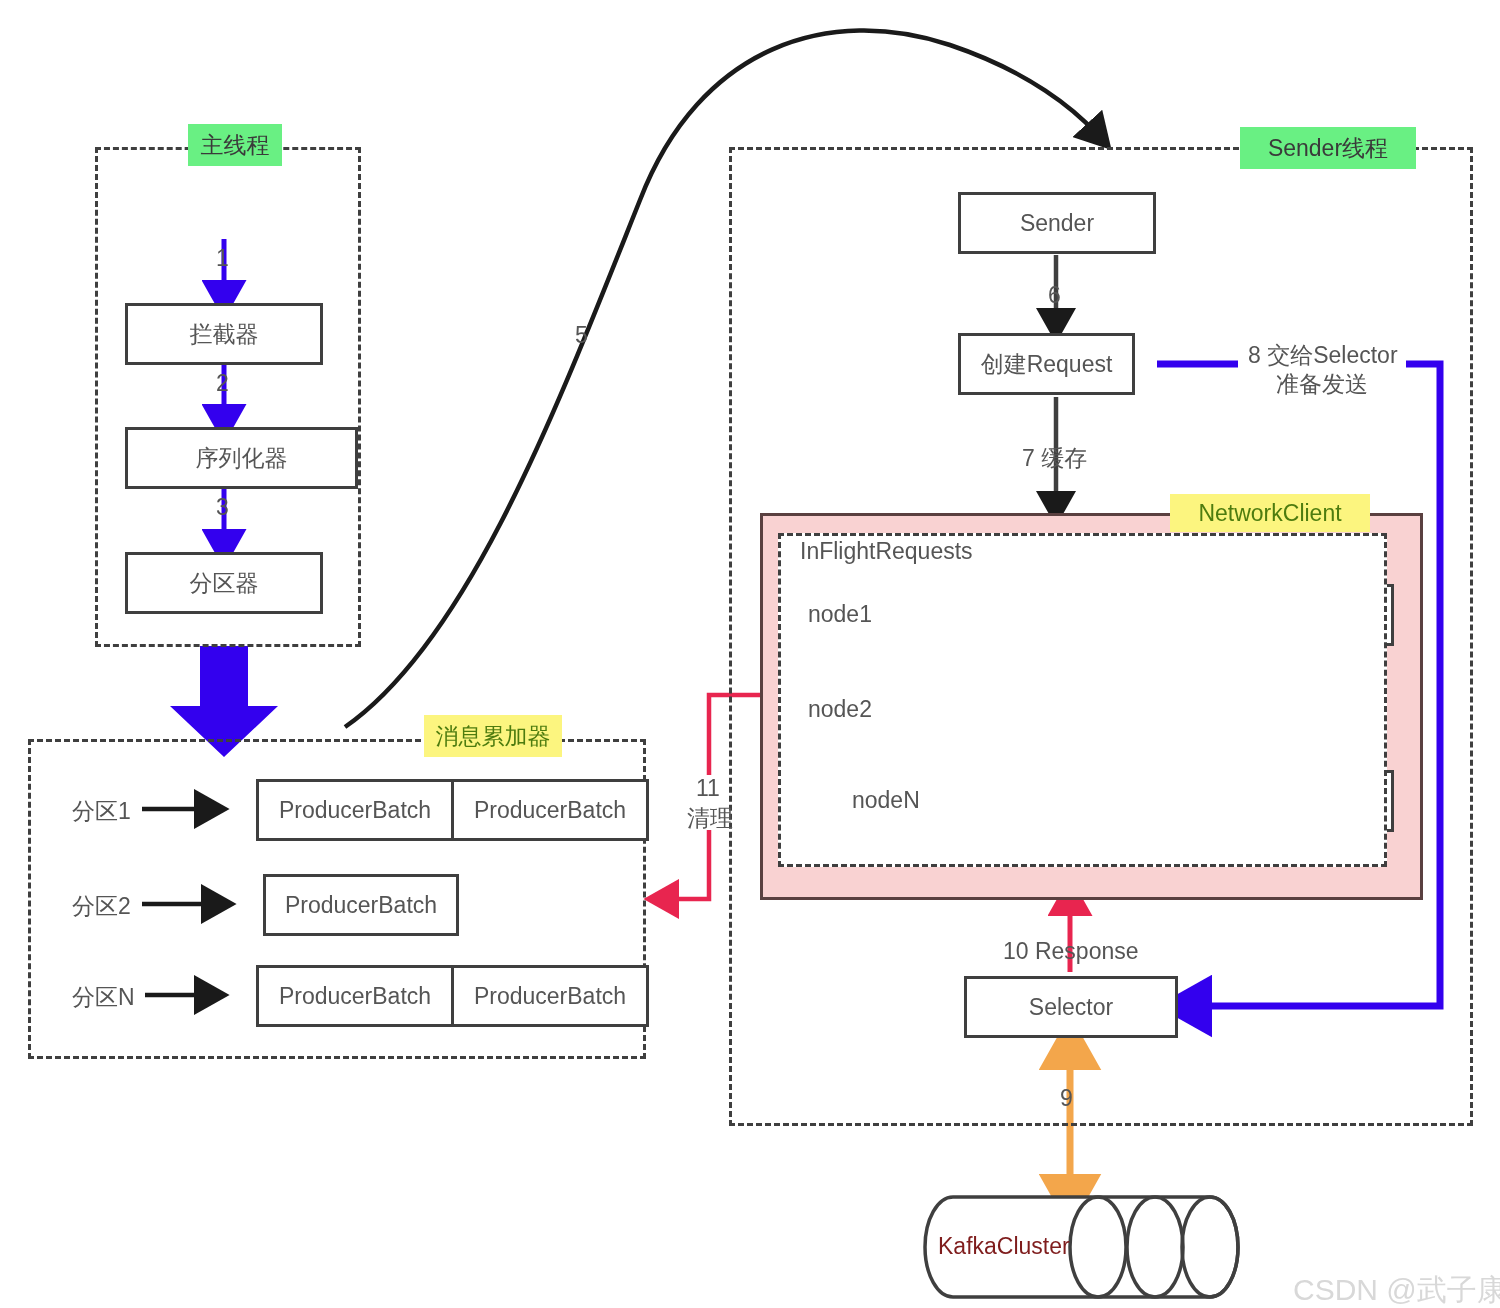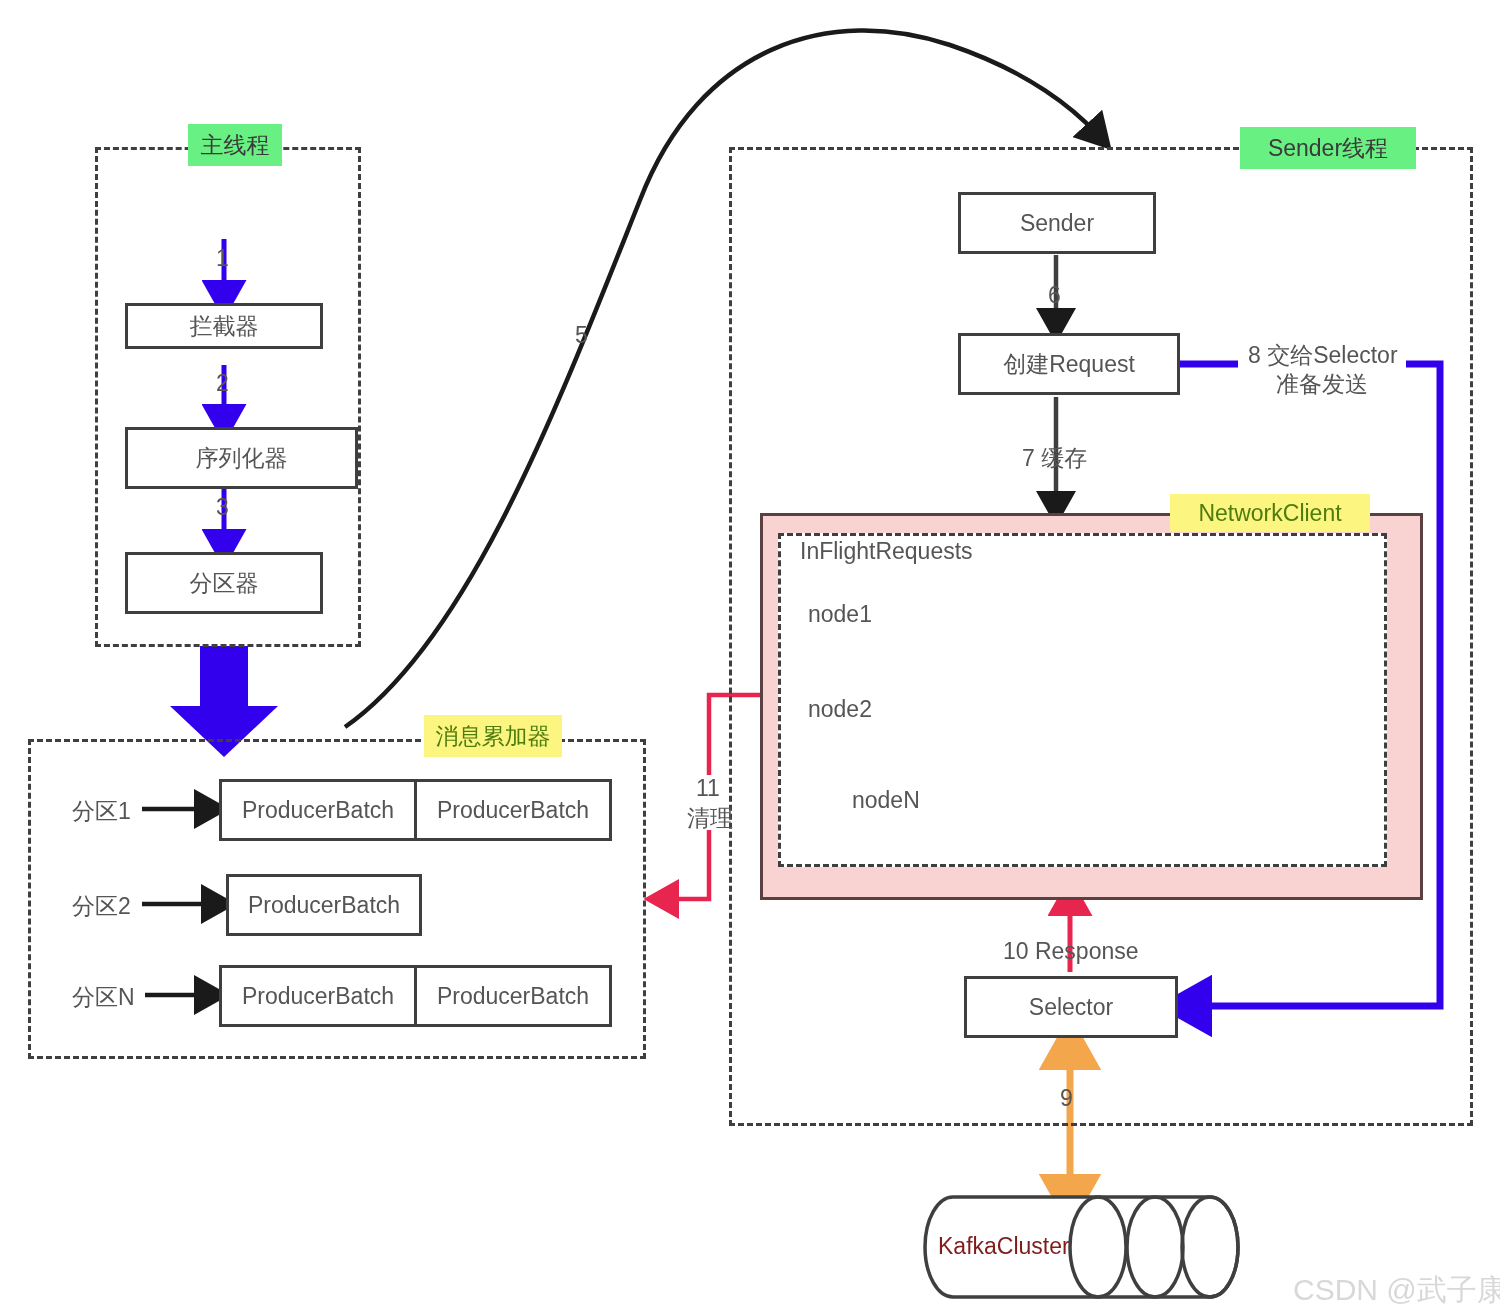--- a/index.html
+++ b/index.html
@@ -30,21 +30,21 @@
     background: #ffffff;
     border: 3px solid #3f3f3f;
     display: flex;
     align-items: center;
     justify-content: center;
     font-size: 23px;
     color: #555555;
     z-index: 3;
     white-space: nowrap;
   }
-  .node.batchpair { padding: 0; }
+  .node.batchpair { padding: 0; margin-left: 37px; }
   .batchcell {
     flex: 1 1 0;
     height: 100%;
     display: flex;
     align-items: center;
     justify-content: center;
     font-size: 23px;
     color: #555555;
   }
   .batchcell + .batchcell { border-left: 3px solid #3f3f3f; }
@@ -206,21 +206,21 @@
       <path d="M953,1197 L1210,1197 A28,50 0 0 1 1210,1297 L953,1297 A28,50 0 0 1 953,1197 Z" fill="#ffffff" stroke="#3f3f3f" stroke-width="3.5"></path>
       <ellipse cx="1098" cy="1247" rx="28" ry="50" fill="none" stroke="#3f3f3f" stroke-width="3.5"></ellipse>
       <ellipse cx="1155" cy="1247" rx="28" ry="50" fill="none" stroke="#3f3f3f" stroke-width="3.5"></ellipse>
       <ellipse cx="1210" cy="1247" rx="28" ry="50" fill="none" stroke="#3f3f3f" stroke-width="3.5"></ellipse>
     </g>
   </svg>
 
   <div class="dashregion" style="left:95px; top:147px; width:266px; height:500px;"></div>
   <div class="chip green" style="left:188px; top:124px; width:94px; height:42px;">主线程</div>
 
-  <div class="node" style="left:125px; top:303px; width:198px; height:46px;">拦截器</div>
+  <div class="node" style="left:125px; top:303px; width:198px; height:62px;">拦截器</div>
   <div class="node" style="left:125px; top:427px; width:233px; height:62px;">序列化器</div>
   <div class="node" style="left:125px; top:552px; width:198px; height:62px;">分区器</div>
 
   <div class="lbl" style="left:216px; top:245px;">1</div>
   <div class="lbl" style="left:216px; top:370px;">2</div>
   <div class="lbl" style="left:216px; top:494px;">3</div>
 
   <div class="dashregion" style="left:28px; top:739px; width:618px; height:320px;"></div>
   <div class="chip yellow" style="left:424px; top:715px; width:138px; height:42px;">消息累加器</div>
 
@@ -239,21 +239,21 @@
     <div class="batchcell">ProducerBatch</div>
     <div class="batchcell">ProducerBatch</div>
   </div>
 
   <div class="dashregion" style="left:729px; top:147px; width:744px; height:979px;"></div>
   <div class="chip green" style="left:1240px; top:127px; width:176px; height:42px;">Sender线程</div>
 
   <div class="node" style="left:958px; top:192px; width:198px; height:62px;">Sender</div>
   <div class="lbl" style="left:1048px; top:282px;">6</div>
 
-  <div class="node" style="left:958px; top:333px; width:222px; height:62px;">创建Request</div>
+  <div class="node" style="left:958px; top:333px; width:177px; height:62px;">创建Request</div>
 
   <div class="lbl" style="left:1022px; top:443px;">7 缓存</div>
 
   <div class="lbl center two" style="left:1248px; top:341px;">8 交给Selector</div>
   <div class="lbl center two" style="left:1276px; top:370px;">准备发送</div>
 
   <div class="pinkpanel" style="left:760px; top:513px; width:663px; height:387px;"></div>
   <div class="chip yellow" style="left:1170px; top:494px; width:200px; height:38px;">NetworkClient</div>
 
   <div class="dashregion inner" style="left:778px; top:533px; width:609px; height:334px; background:#ffffff;"></div>

